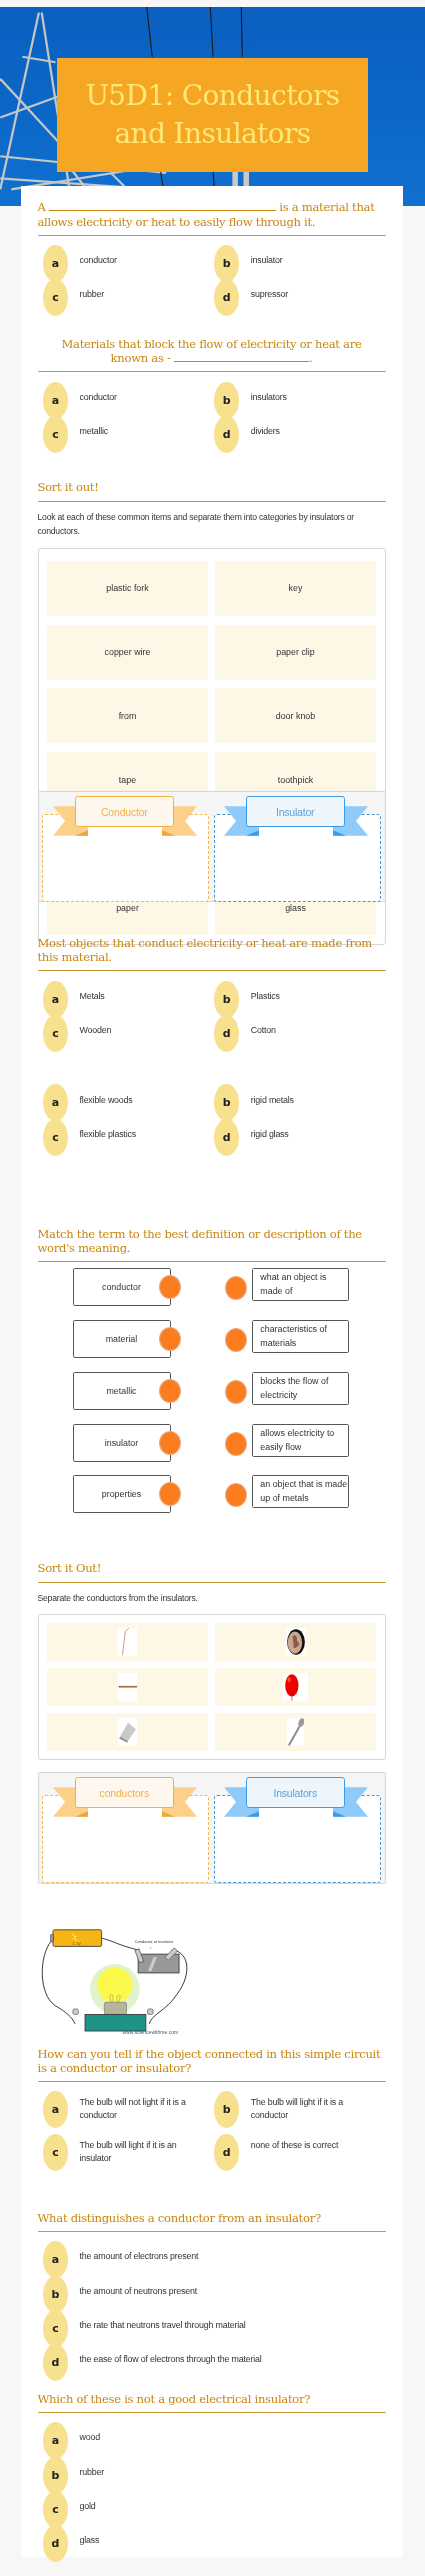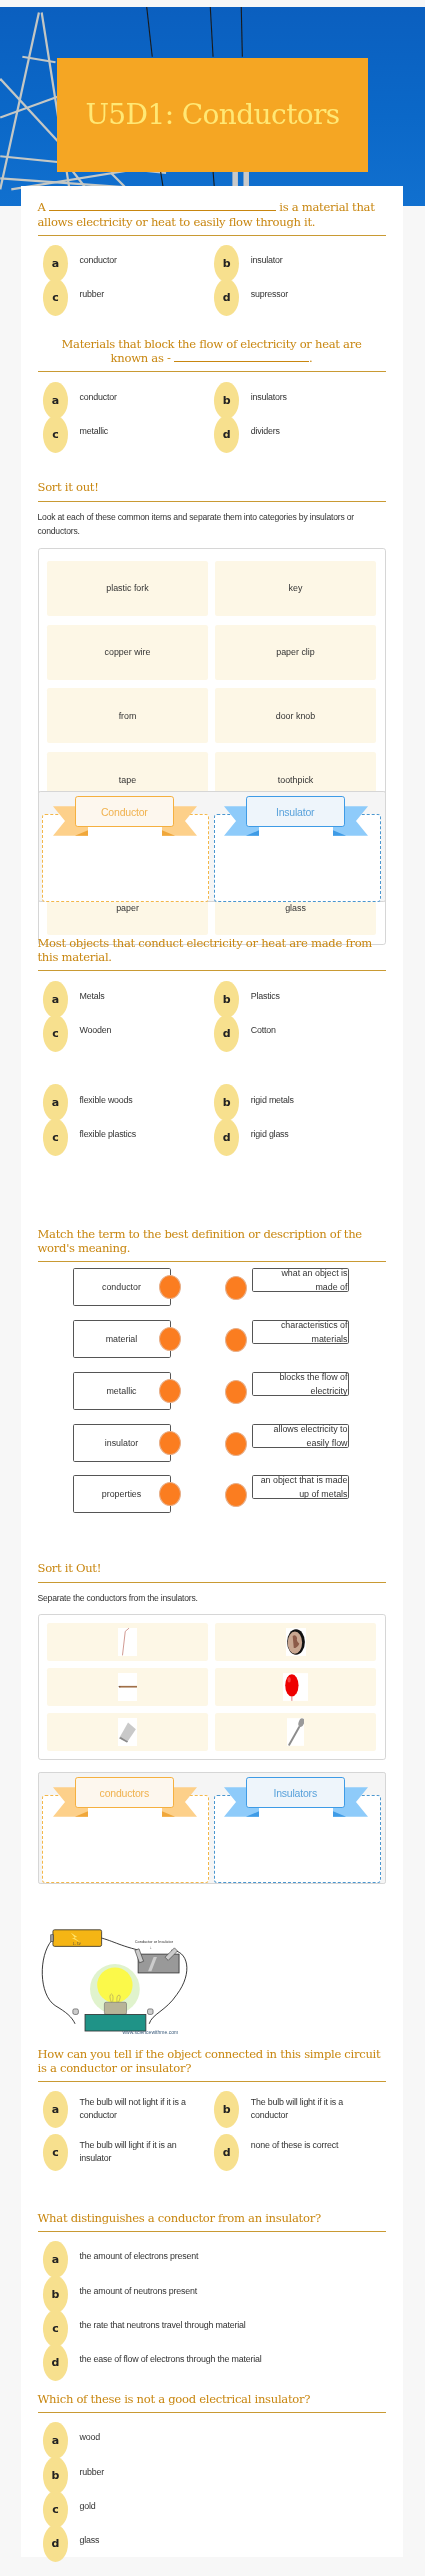--- a/index.html
+++ b/index.html
@@ -33,21 +33,21 @@
   .chip.img { height: 55px; }
 
   .buckets { border: 0.6px solid #d6d6d6; border-radius: 2.2px; background: #f5f5f5; padding: 0 3.3px 5.5px; display: grid; grid-template-columns: 1fr 1fr; column-gap: 4.4px; position: relative; }
   .bucket { position: relative; height: 125px; margin-top: 0; }
   .drop { position: absolute; left: 0; right: 0; top: 25px; bottom: 0; border: 1.1px dashed #f3b74a; border-radius: 3.3px; background: #fff; cursor: pointer; }
   .drop.blue { border-color: #4a96cf; }
   .ribbon { position: absolute; left: 11px; top: 5.5px; width: 143px; height: 49px; }
   .ribbon .tail { position: absolute; top: 10px; width: 35px; height: 30px; }
   .ribbon .label { position: absolute; left: 22px; top: 0; width: 99px; height: 30.5px; border-radius: 2.8px; display: flex; align-items: center; justify-content: center; font-size: 10.5px; letter-spacing: -0.2px; }
   .m-left { position: absolute; left: 35px; width: 98px; height: 38px; border: 0.6px solid #555; border-radius: 1.7px; display: flex; align-items: center; justify-content: center; font-size: 8.9px; color: #333; }
-  .m-right { position: absolute; left: 214px; width: 97px; height: 24px; border: 0.6px solid #555; border-radius: 1.7px; display: flex; align-items: center; justify-content: center; text-align: right; font-size: 8.9px; line-height: 14px; color: #333; padding-left: 7.8px; }
+  .m-right { position: absolute; left: 214px; width: 97px; height: 33px; border: 0.6px solid #555; border-radius: 1.7px; display: flex; align-items: center; justify-content: center; text-align: left; font-size: 8.9px; line-height: 14px; color: #333; padding-left: 7.8px; }
   .dot { position: absolute; width: 22px; height: 24px; border-radius: 50%; background: #fb7d20; border: 0.8px solid #e7b08c; cursor: pointer; }
 
   .circuit { position: absolute; }
 </style>
 </head>
 <body>
 
 <div class="hero">
   <svg width="425" height="199" viewBox="0 0 768 360">
     <g stroke="#d9d2c4" stroke-width="4" fill="none" opacity="0.9">
@@ -68,21 +68,21 @@
       <line x1="436" y1="0" x2="438" y2="90"></line>
       <line x1="290" y1="297" x2="300" y2="360"></line>
       <line x1="385" y1="297" x2="390" y2="360"></line>
     </g>
     <g fill="#c9c9c9">
       <rect x="420" y="270" width="10" height="90"></rect>
       <rect x="440" y="270" width="10" height="90"></rect>
     </g>
   </svg>
   <div class="title-box">
-    <h1><span>U5D1: Conductors</span><br></h1>
+    <h1><span>U5D1: Conductors</span><br><span>and Insulators</span></h1>
   </div>
 </div>
 
 <div class="card">
 
   <div class="inner" style="top:14.4px;">
     <div class="q-title">
       <span>A</span> <span class="blank" style="width:227px;"></span> <span>is a material that</span><br>
       <span>allows electricity or heat to easily flow through it.</span>
     </div>

